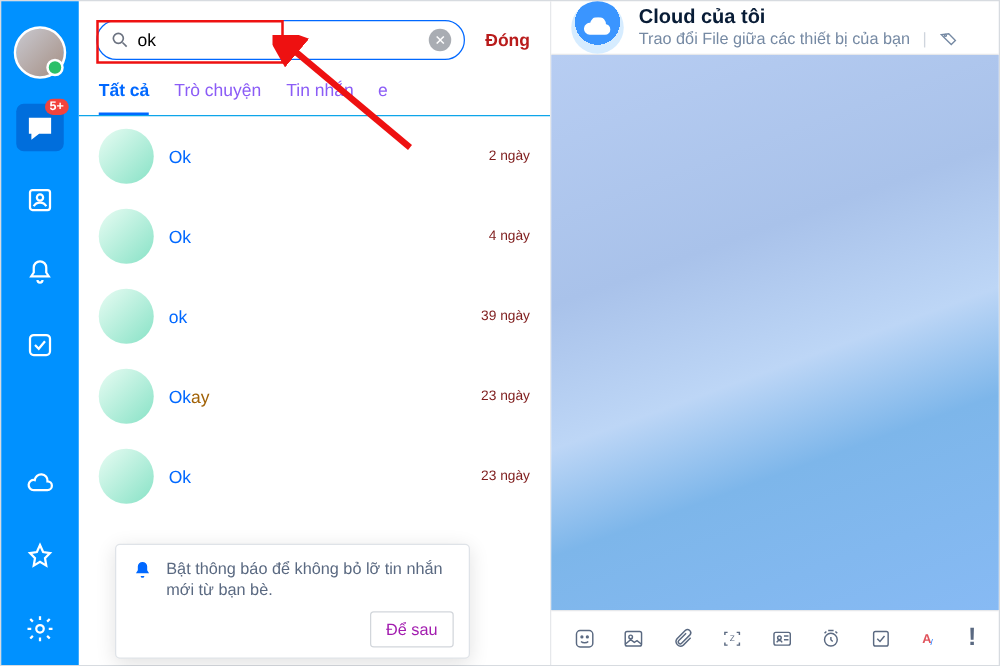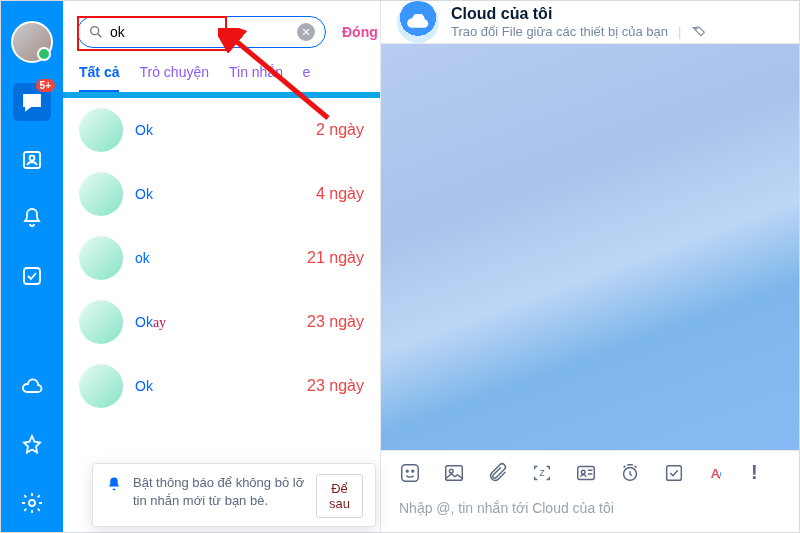--- a/index.html
+++ b/index.html
@@ -11,56 +11,56 @@
   .avatar { width: 42px; height: 42px; border-radius: 50%; background: linear-gradient(135deg,#c9c9d0,#a58f84); position: relative; border: 2px solid #fff; }
   .avatar::after { content: ""; position: absolute; right: 0; bottom: 0; width: 10px; height: 10px; background: #2cc069; border-radius: 50%; border: 2px solid #fff; }
   .rail-item { width: 38px; height: 38px; display: flex; align-items: center; justify-content: center; border-radius: 6px; position: relative; cursor: pointer; }
   .rail-item.active { background: #006edc; }
   .rail-item svg { width: 24px; height: 24px; fill: none; stroke: #fff; stroke-width: 1.8; }
   .rail-item.active svg { fill: #fff; stroke: #fff; }
   .rail-spacer { flex: 1; }
   .badge { position: absolute; top: -4px; right: -4px; background: #f2433d; color: #fff; font-size: 10px; font-weight: 700; padding: 1px 4px; border-radius: 9px; }
 
   
-  .sidebar { width: 318px; display: flex; flex-direction: column; border-right: 1px solid #e6e8eb; min-width: 0; }
+  .sidebar { width: 378px; display: flex; flex-direction: column; border-right: 1px solid #e6e8eb; min-width: 0; }
   .search-row { display: flex; align-items: center; gap: 10px; padding: 15px 10px 10px 14px; }
   .search-box { flex: 1; display: flex; align-items: center; height: 32px; border: 1.5px solid #0068ff; border-radius: 18px; padding: 0 10px; gap: 6px; position: relative; }
   .search-box input { flex: 1; border: 0; outline: 0; font-size: 14px; background: transparent; }
   .search-box .clear { width: 18px; height: 18px; border-radius: 50%; background: #a9adb3; display: flex; align-items: center; justify-content: center; color: #fff; font-size: 11px; cursor: pointer; }
   .mag { width: 16px; height: 16px; fill: none; stroke: #6b7280; stroke-width: 2; }
-  .close-btn { font-weight: 600; color: #ec4899; cursor: pointer; padding: 4px 6px; }
-
-  .tabs { display: flex; gap: 20px; padding: 0 16px 0; border-bottom: 6px solid #0ea5e9; }
+  .close-btn { font-weight: 600; color: #b91c1c; cursor: pointer; padding: 4px 6px; }
+
+  .tabs { display: flex; gap: 20px; padding: 0 16px 0; border-bottom: 1px solid #0ea5e9; }
   .tab { padding: 6px 0 10px; color: #8b5cf6; font-size: 14px; cursor: pointer; }
   .tab.active { color: #0068ff; font-weight: 600; border-bottom: 2px solid #0068ff; }
 
   .section-title { font-weight: 600; font-size: 14px; padding: 12px 16px 10px; }
   .results { flex: 1; overflow: hidden; position: relative; }
   .result { display: flex; align-items: center; gap: 12px; padding: 10px 16px; }
   .r-avatar { width: 44px; height: 44px; border-radius: 50%; background: linear-gradient(135deg,#e8fcf3,#87e2c6); }
   .r-body { flex: 1; display: flex; align-items: center; justify-content: space-between; }
   .r-text { color: #0068ff; font-size: 14px; }
-  .r-text .nohl { color: #be185d; font-family: Liberation Serif, serif; }
-  .r-time { color: #ef4444; font-size: 16px; }
-
-  .notif-card { position: absolute; left: 92px; bottom: 6px; width: 284px; background: #fff; border: 1px solid #dfe3e8; border-radius: 4px; box-shadow: 0 4px 16px rgba(0,0,0,0.12); padding: 10px 12px 8px; display: flex; flex-direction: row; gap: 8px; z-index: 4; }
+  .r-text .nohl { color: #a16207; }
+  .r-time { color: #7f1d1d; font-size: 11px; }
+
+  .notif-card { position: absolute; left: 92px; bottom: 6px; width: 284px; background: #fff; border: 1px solid #dfe3e8; border-radius: 4px; box-shadow: 0 4px 16px rgba(0,0,0,0.12); padding: 10px 12px 8px; display: flex; flex-direction: column; gap: 8px; z-index: 4; }
   .notif-top { display: flex; gap: 10px; }
   .bell-i { width: 18px; height: 18px; fill: #0068ff; margin-top: 2px; flex-shrink: 0; }
   .notif-top div { color: #5a6981; font-size: 13px; line-height: 1.35; }
   .notif-actions { display: flex; justify-content: flex-end; gap: 6px; }
-  .btn-sec { padding: 6px 12px; border: 1px solid #d2d6db; border-radius: 3px; background: #fff; color: #7f1d1d; font-size: 13px; cursor: pointer; }
+  .btn-sec { padding: 6px 12px; border: 1px solid #d2d6db; border-radius: 3px; background: #fff; color: #a21caf; font-size: 13px; cursor: pointer; }
   .btn-pri { padding: 6px 12px; border: 0; background: transparent; color: #0068ff; font-weight: 600; font-size: 13px; cursor: pointer; }
 
   
   .main { flex: 1; display: flex; flex-direction: column; min-width: 0; }
   .header { display: flex; align-items: center; gap: 12px; padding: 0 16px; border-bottom: 1px solid #e6e8eb; }
   .cloud-ava { width: 42px; height: 42px; border-radius: 50%; background: radial-gradient(circle at 50% 40%, #3a95ff 0 55%, #d6ecff 55%); display:flex; align-items:center; justify-content:center; }
   .cloud-ava svg { width: 24px; height: 16px; fill:#3a95ff; stroke:#fff; stroke-width:1.5; }
   .h-title { font-weight: 700; font-size: 16px; }
-  .h-sub { display:flex; align-items:center; gap:10px; color: #7589a3; font-size: 13px; }
+  .h-sub { display:flex; gap:10px; color: #7589a3; font-size: 13px; }
   .h-sub svg { width:16px; height:16px; stroke:#7589a3; fill:none; stroke-width:1.6; }
   .chat-bg { flex: 1; background: linear-gradient(160deg,#b7cdf2 0%, #a9c2ea 35%, #bdd6f6 55%, #7db6ea 70%, #87baf4 100%); }
 
   .toolbar { display: flex; align-items: center; gap: 22px; padding: 10px 18px; border-top: 1px solid #e6e8eb; }
   .toolbar svg { width: 22px; height: 22px; stroke: #5a6981; fill: none; stroke-width: 1.6; cursor: pointer; }
   .toolbar .fmt { stroke: none; }
   .toolbar .exc { font-size: 20px; font-weight: 700; color:#5a6981; cursor:pointer; }
   .compose { padding: 6px 18px 16px; color: #9aa3b2; font-size: 14px; }
 
   
@@ -151,21 +151,21 @@
     <div class="r-avatar"></div>
     <div class="r-body">
       <span class="r-text"><span class="hl">Ok</span><span class="nohl"></span></span>
       <span class="r-time">4 ngày</span>
     </div>
         </div>
         <div class="result">
     <div class="r-avatar"></div>
     <div class="r-body">
       <span class="r-text"><span class="hl">ok</span><span class="nohl"></span></span>
-      <span class="r-time">21 ngày</span>
+      <span class="r-time">39 ngày</span>
     </div>
         </div>
         <div class="result">
     <div class="r-avatar"></div>
     <div class="r-body">
       <span class="r-text"><span class="hl">Ok</span><span class="nohl">ay</span></span>
       <span class="r-time">23 ngày</span>
     </div>
         </div>
         <div class="result">
@@ -229,21 +229,20 @@
       <svg viewBox="0 0 24 24">
           <rect x="4" y="4" width="16" height="16" rx="2"></rect>
           <path d="M8 12l3 3 5-6"></path>
         </svg>
       <svg class="fmt" viewBox="0 0 24 24">
           <text x="4" y="17" font-size="14" fill="#e0525b" font-weight="700">A</text>
           <text x="13" y="19" font-size="9" fill="#0068ff">/</text>
         </svg>
       <span class="exc">!</span>
     </div>
-    <div class="compose">Nhập @, tin nhắn tới Cloud của tôi</div>
   </div>
 </div>
 
 <div class="notif-card">
   <div class="notif-top">
     <svg class="bell-i" viewBox="0 0 24 24">
         <path d="M12 2a5 5 0 0 0-5 5v4l-2 3h14l-2-3V7a5 5 0 0 0-5-5zM10 17a2 2 0 0 0 4 0"></path>
       </svg>
     <div>Bật thông báo để không bỏ lỡ tin nhắn mới từ bạn bè.</div>
   </div>

